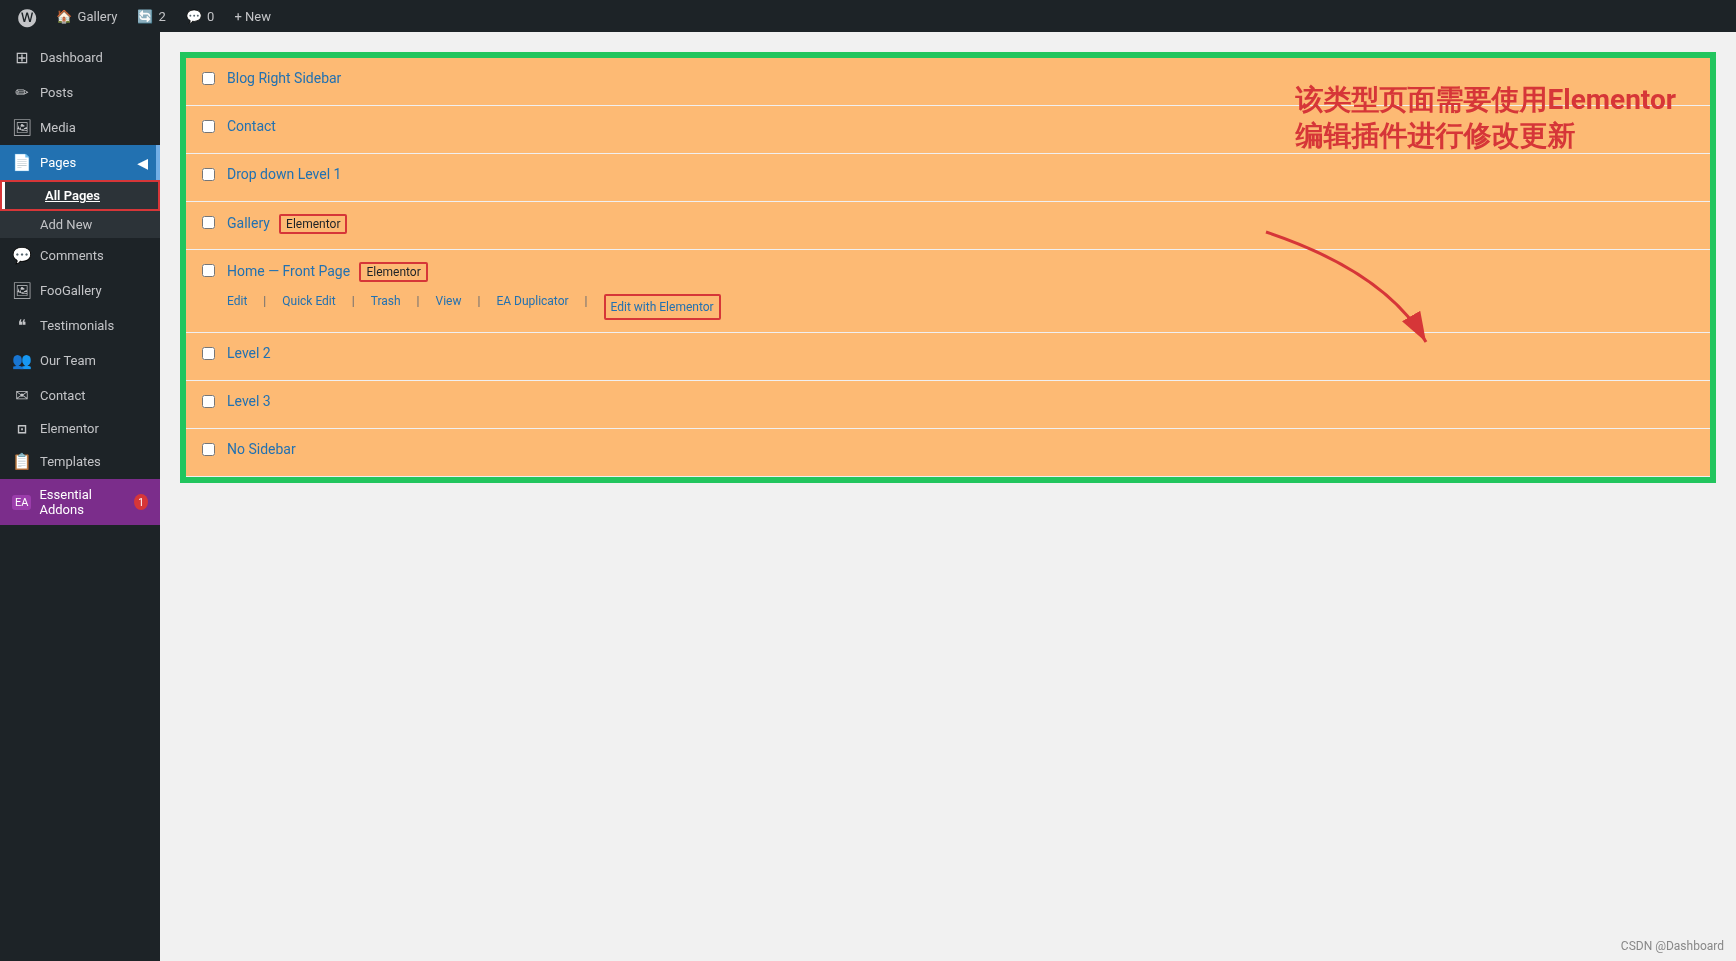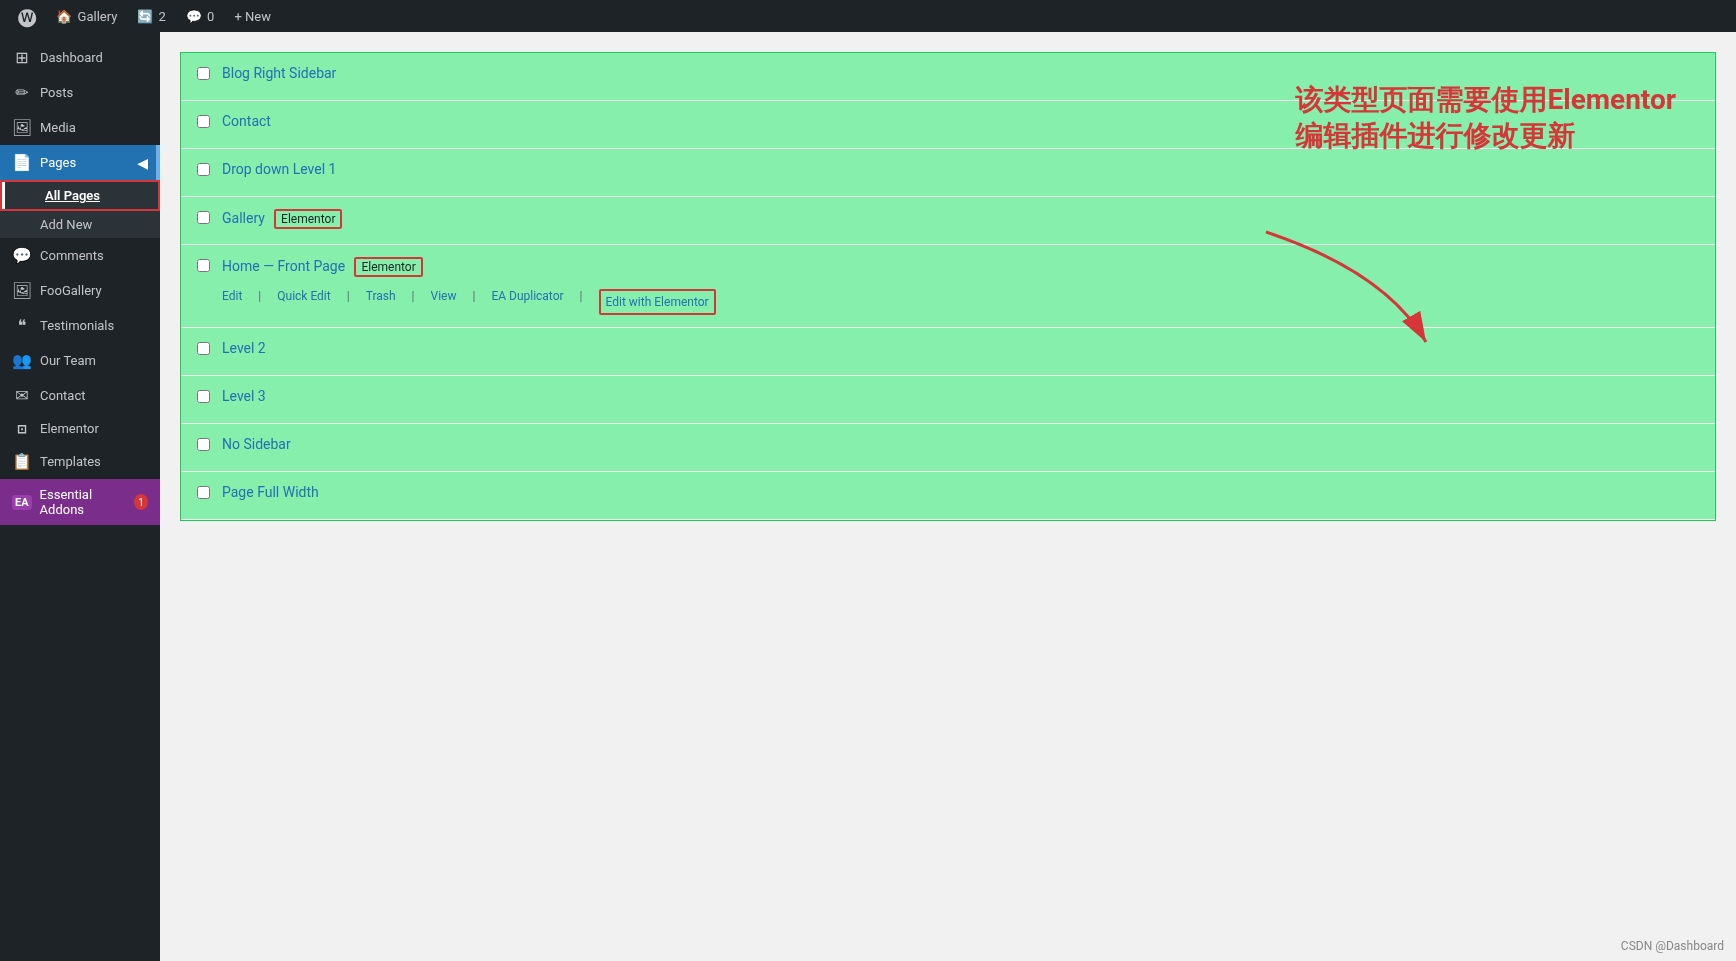--- a/index.html
+++ b/index.html
@@ -97,22 +97,22 @@
     }
 
     
     #main-content {
       flex: 1;
       background: #f1f1f1;
       padding: 20px;
     }
 
     .page-list {
-      background: #86efac;
-      border: 1px solid #22c55e;
+      background: #fdba74;
+      border: 6px solid #22c55e;
     }
     .page-row {
       display: flex;
       align-items: flex-start;
       padding: 12px 16px;
       border-bottom: 1px solid #f0f0f1;
       min-height: 48px;
     }
     .page-row .checkbox { margin-right: 12px; margin-top: 2px; }
     .page-title-link {
@@ -259,21 +259,21 @@
     </div>
     <div class="menu-item">
       <span class="menu-icon" style="font-size:12px;font-weight:bold;">⊡</span>
       <span>Elementor</span>
     </div>
     <div class="menu-item">
       <span class="menu-icon">📋</span>
       <span>Templates</span>
     </div>
     <div class="menu-item essential-addons-item">
-      <span class="menu-icon" style="background:#9b3dab;color:#fff;border-radius:3px;padding:1px 3px;font-size:11px;font-weight:bold;">EA</span>
+      <span class="menu-icon" style="background:#9b3dab;color:#fff;border-radius:3px;padding:1px 3px;font-size:11px;font-weight:normal;">EA</span>
       <span>Essential Addons</span>
       <span class="badge-red">1</span>
     </div>
   </div>
 
   <div id="main-content" style="position:relative;">
 
     <div class="annotation-callout">
       <div>该类型页面需要使用Elementor</div>
       <div>编辑插件进行修改更新</div>
@@ -356,23 +356,17 @@
         </div>
       </div>
 
       <div class="page-row">
         <input type="checkbox" class="checkbox" style="">
         <div>
           <a class="page-title-link">No Sidebar</a>
         </div>
       </div>
 
-      <div class="page-row">
-        <input type="checkbox" class="checkbox" style="">
-        <div>
-          <a class="page-title-link">Page Full Width</a>
-        </div>
-      </div>
     </div>
   </div>
 </div>
 
 <div class="watermark">CSDN @Dashboard</div>
 
 </body></html>

